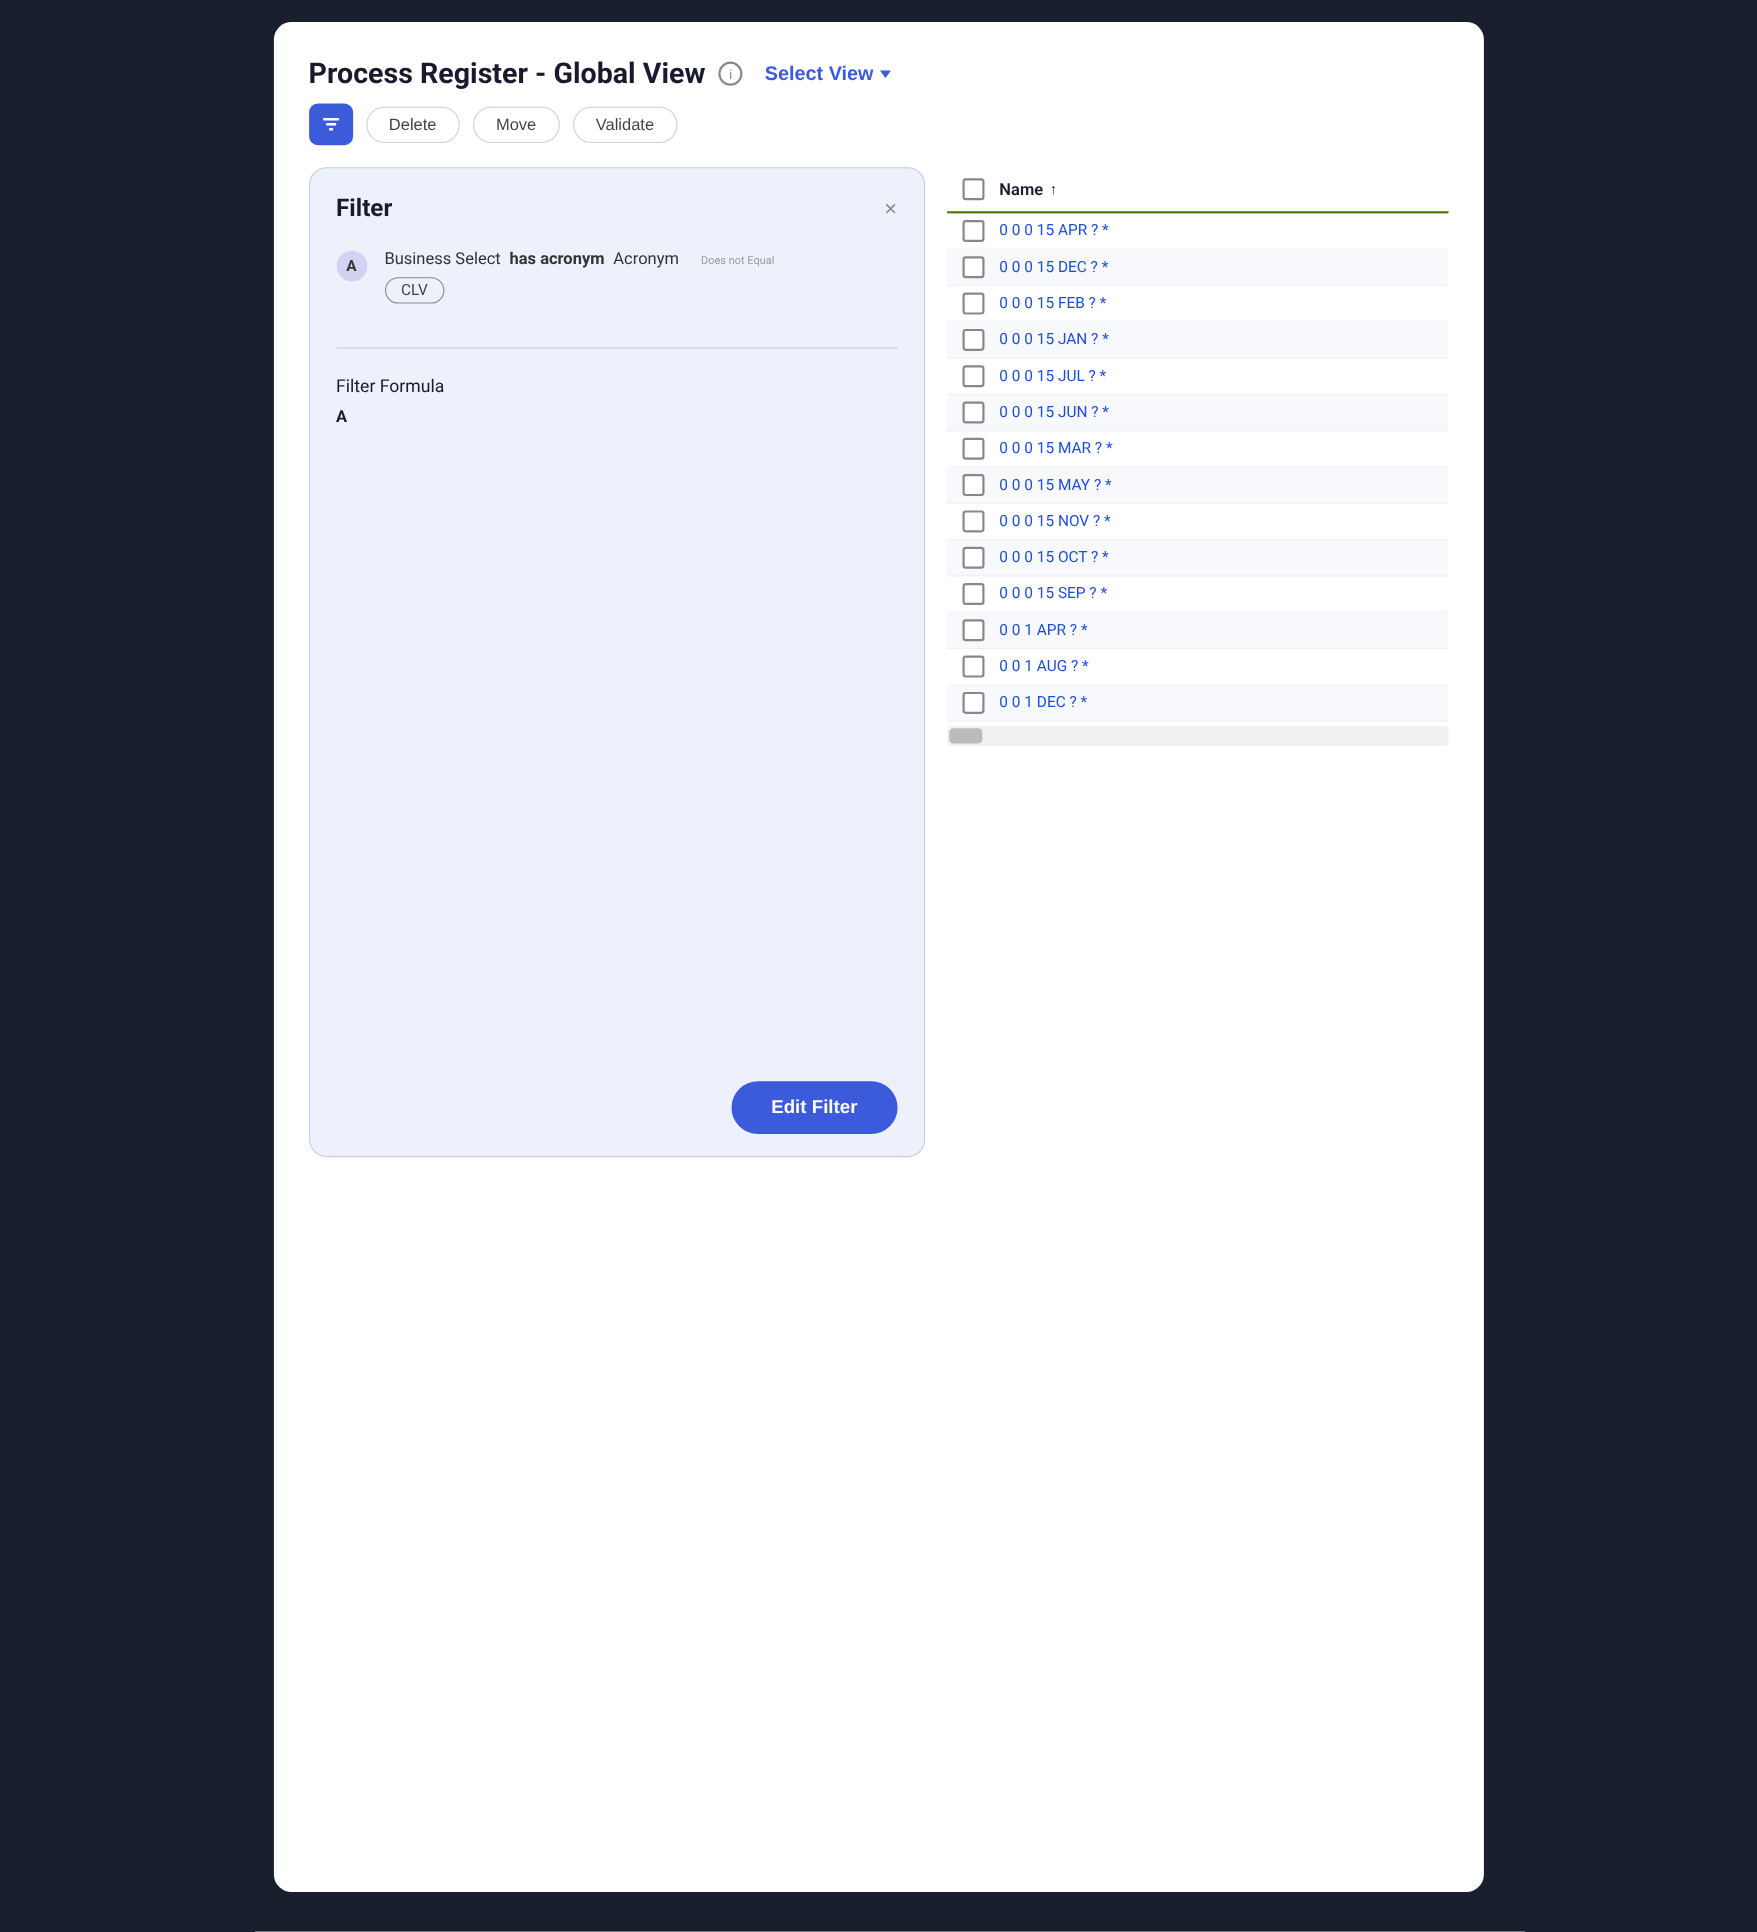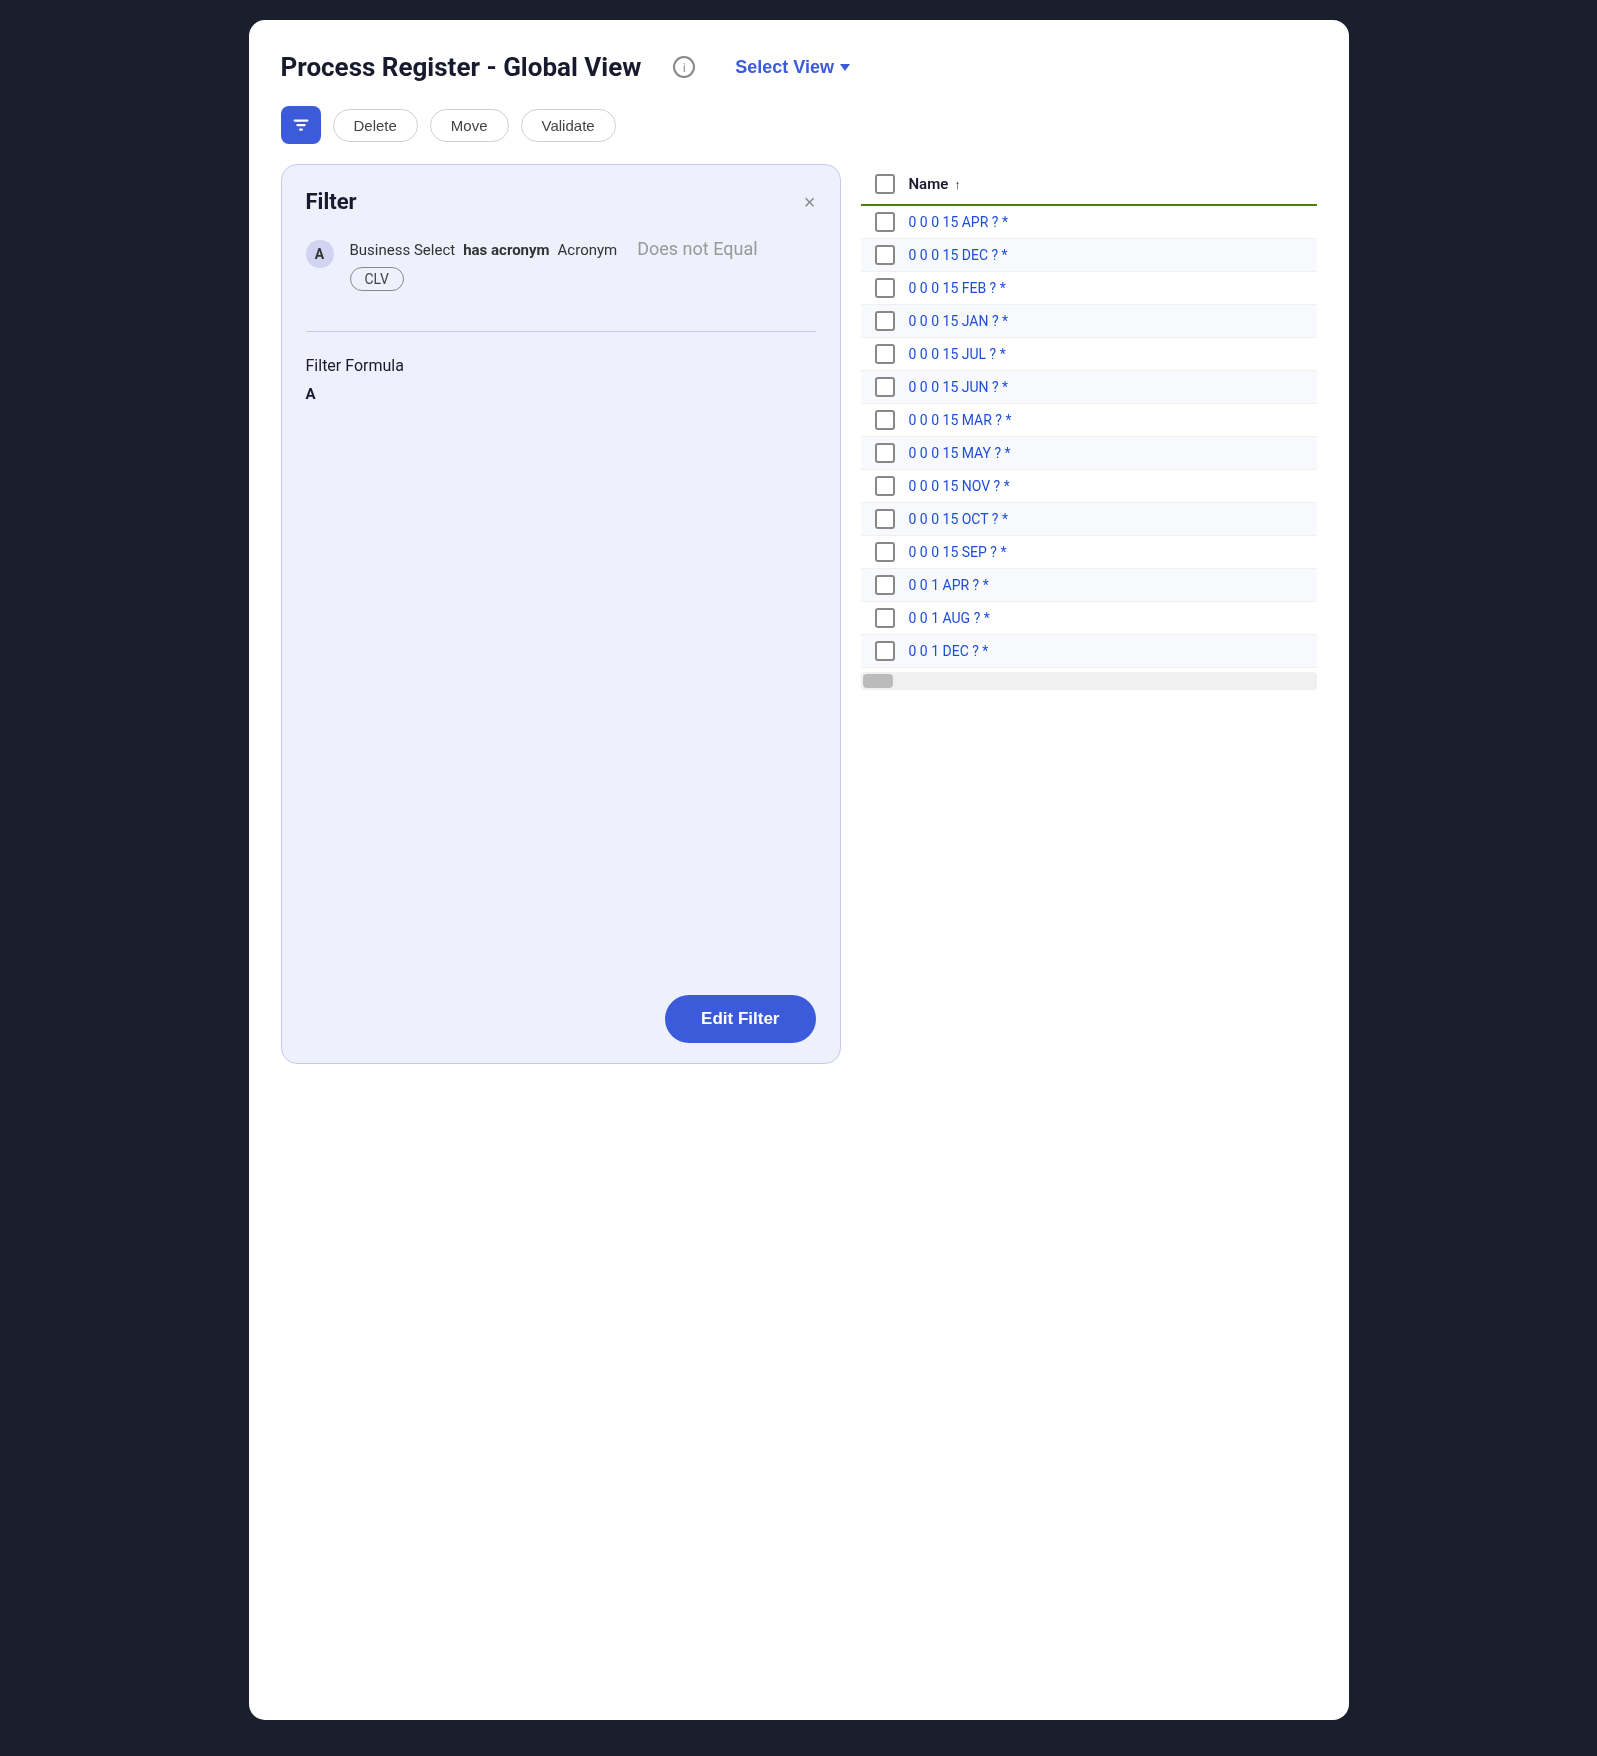--- a/index.html
+++ b/index.html
@@ -21,22 +21,22 @@
       min-height: 1700px;
       padding: 32px 32px 32px 32px;
       position: relative;
       overflow: hidden;
     }
 
     
     .header {
       display: flex;
       align-items: center;
-      gap: 32px;
-      margin-bottom: 24px;
+      gap: 12px;
+      margin-bottom: 12px;
     }
 
     .page-title {
       font-size: 26px;
       font-weight: 700;
       color: #1a1a2e;
     }
 
     .info-icon {
       width: 22px;
@@ -197,21 +197,21 @@
       font-weight: 700;
       color: #333;
     }
 
     .filter-field-name {
       font-size: 15px;
       color: #333;
     }
 
     .filter-condition {
-      font-size: 18px;
+      font-size: 10px;
       color: #999;
       margin-left: 12px;
     }
 
     .filter-tag {
       display: inline-flex;
       align-items: center;
       border: 1.5px solid #888;
       border-radius: 20px;
       padding: 3px 14px;

